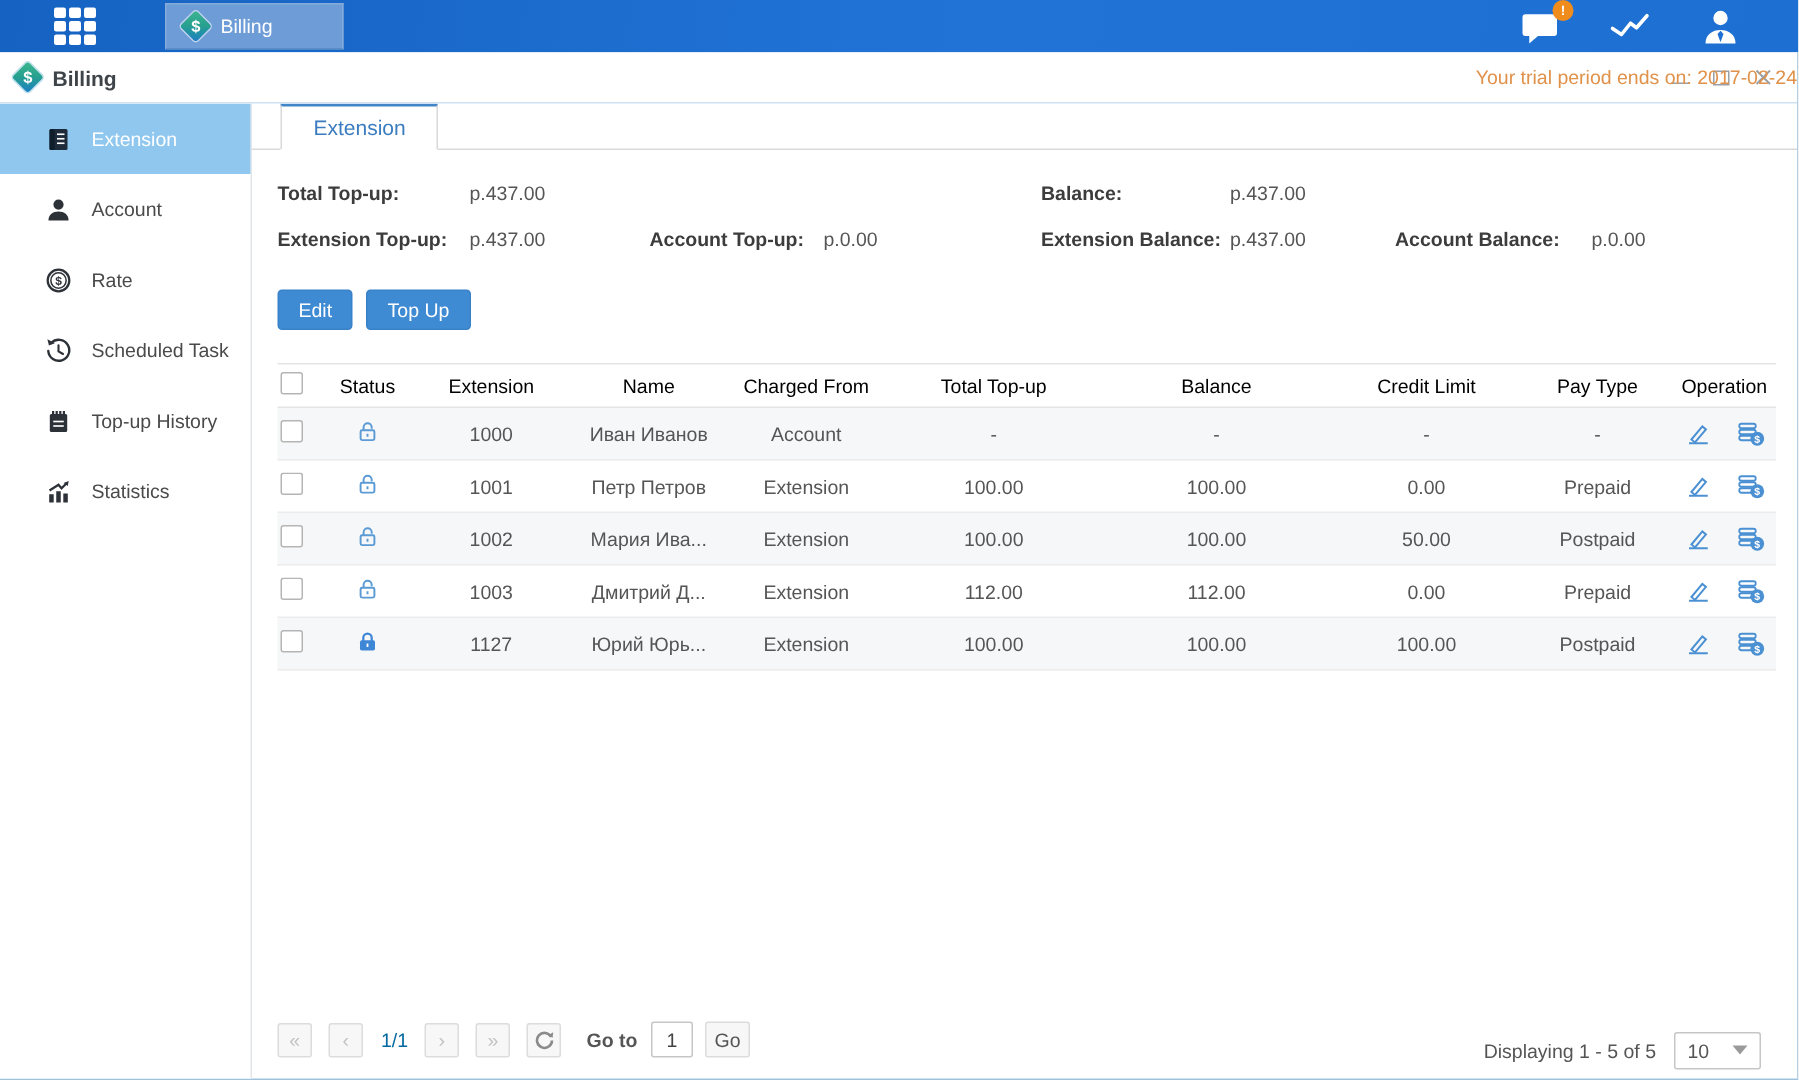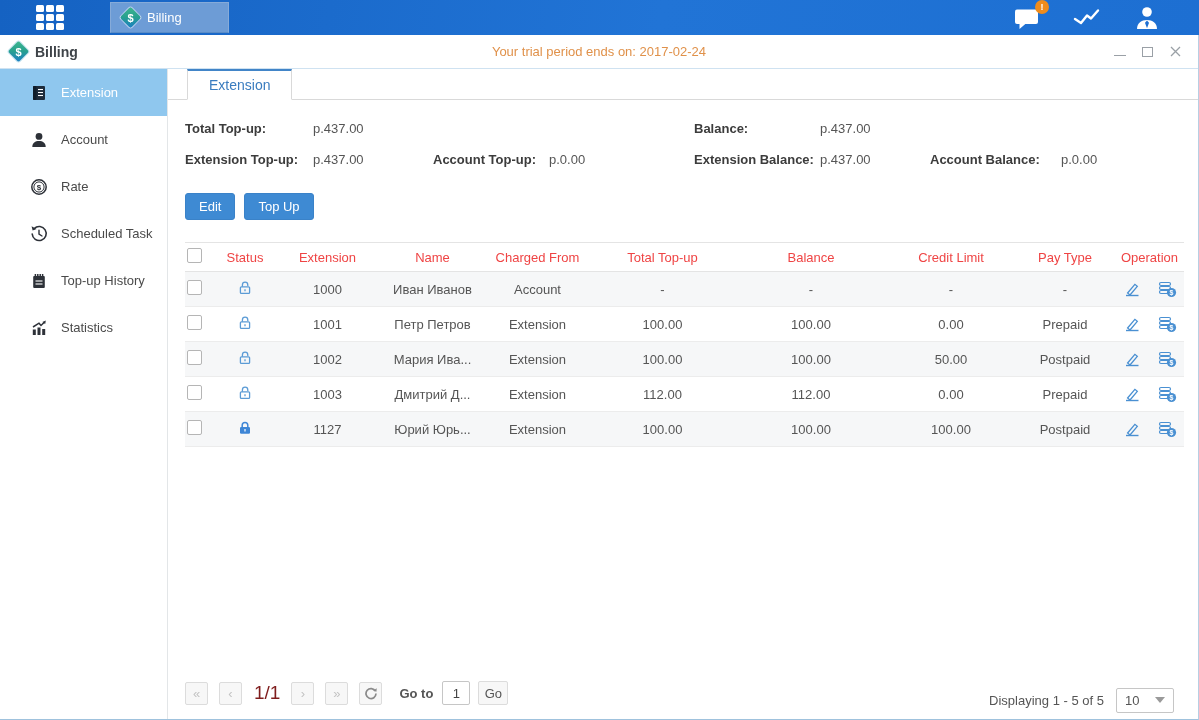--- a/index.html
+++ b/index.html
@@ -29,21 +29,21 @@
            display:flex; align-items:center; justify-content:center; }
 
   
   .window { height:685px; display:flex; flex-direction:column;
             border-right:1px solid #b7cfe3; border-bottom:1px solid #9fc2dd; background:#fff; }
   .titlebar { height:34px; flex:0 0 34px; display:flex; align-items:center; background:#fff;
               border-bottom:1px solid #cfe2f1; position:relative; }
   .title-left { display:flex; align-items:center; gap:9px; margin-left:11px; }
   .title-left .diamond { box-shadow:0 0 0 1px #bfe0ee; }
   .win-title { font-size:14px; font-weight:bold; color:#3f4449; }
-  .trial { position:absolute; left:0; right:0; text-align:center; color:#e0914a; font-size:13px; pointer-events:none; }
+  .trial { position:absolute; left:0; right:0; text-align:right; color:#e0914a; font-size:13px; pointer-events:none; }
   .win-controls { margin-left:auto; margin-right:16px; display:flex; align-items:center; gap:15px; }
   .wc { width:13px; height:13px; display:flex; align-items:center; justify-content:center; cursor:pointer; }
   .wc-min i { width:12px; height:0; border-top:1px solid #9aa0a6; display:block; margin-top:8px; }
   .wc-max i { width:11px; height:10px; border:1px solid #9aa0a6; display:block; }
 
   .app-body { flex:1; display:flex; min-height:0; }
 
   
   .sidebar { width:168px; flex:0 0 168px; background:#fff; border-right:1px solid #e3e6e8; }
   .side-item { height:47px; display:flex; align-items:center; gap:13px; padding-left:30px;
@@ -67,38 +67,38 @@
   .summary .val { font-size:13px; color:#555; }
 
   .actions { margin:18px 0 0 17px; display:flex; gap:9px; }
   .btn-blue { height:27px; padding:0 13px; background:#3e8ad3; border:1px solid #3a82c8; border-radius:3px;
               color:#fff; font-size:13px; font-family:inherit; cursor:pointer; }
 
   .table { margin:22px 14px 0 17px; }
   .trow { display:grid; grid-template-columns:30px 60px 105px 105px 105px 145px 152px 128px 100px 1fr;
           align-items:center; }
   .thead { height:30px; border-top:1px solid #e4e4e4; border-bottom:1px solid #e4e4e4; }
-  .thead .cell { font-size:13px; color:#ef4444; }
+  .thead .cell { font-size:13px; color:#000000; }
   .tbody-row { height:35px; border-bottom:1px solid #ececec; }
   .tbody-row:nth-child(even) { background:#f6f7f8; }
   .cell { text-align:center; font-size:13px; color:#555; overflow:hidden; white-space:nowrap; }
   .cell.c-check { text-align:left; padding-left:2px; }
   .checkbox { width:15px; height:15px; border:1px solid #b5b5b5; border-radius:2px; background:#fff;
               display:inline-block; cursor:pointer; }
   .op-cell { display:flex; justify-content:center; align-items:center; gap:16px; }
   .op-ic { cursor:pointer; display:flex; }
 
   .spacer { flex:1; }
 
   
   .pagination { flex:0 0 46px; display:flex; align-items:center; padding:0 24px 6px 17px; }
   .pg-btn { width:23px; height:23px; background:#f7f7f7; border:1px solid #dcdcdc; border-radius:2px;
             color:#c3c3c3; font-size:13px; display:flex; align-items:center; justify-content:center;
             margin-right:11px; cursor:pointer; font-family:inherit; }
-  .pg-label { font-size:19px; color:#7f1d1d; margin:0 11px 0 1px; }
+  .pg-label { font-size:13px; color:#0369a1; margin:0 11px 0 1px; }
   .goto-label { font-size:13px; color:#555; margin:0 9px 0 6px;font-weight:bold; }
   .goto-input { width:28px; height:24px; border:1px solid #c6c6c6; border-radius:2px; text-align:center;
                 font-size:13px; color:#444; font-family:inherit; }
   .go-btn { margin-left:8px; width:30px; height:24px; background:#f7f7f7; border:1px solid #dcdcdc;
             border-radius:2px; font-size:13px; color:#555; cursor:pointer; font-family:inherit; }
   .pg-right { margin-left:auto; display:flex; align-items:center; gap:12px;margin-top:14px; }
   .displaying { font-size:13px; color:#555; }
   .page-size { width:58px; height:25px; border:1px solid #c6c6c6; border-radius:2px; background:#fff;
                display:flex; align-items:center; padding:0 8px; cursor:pointer; }
   .page-size .v { font-size:13px; color:#555; flex:1; }

